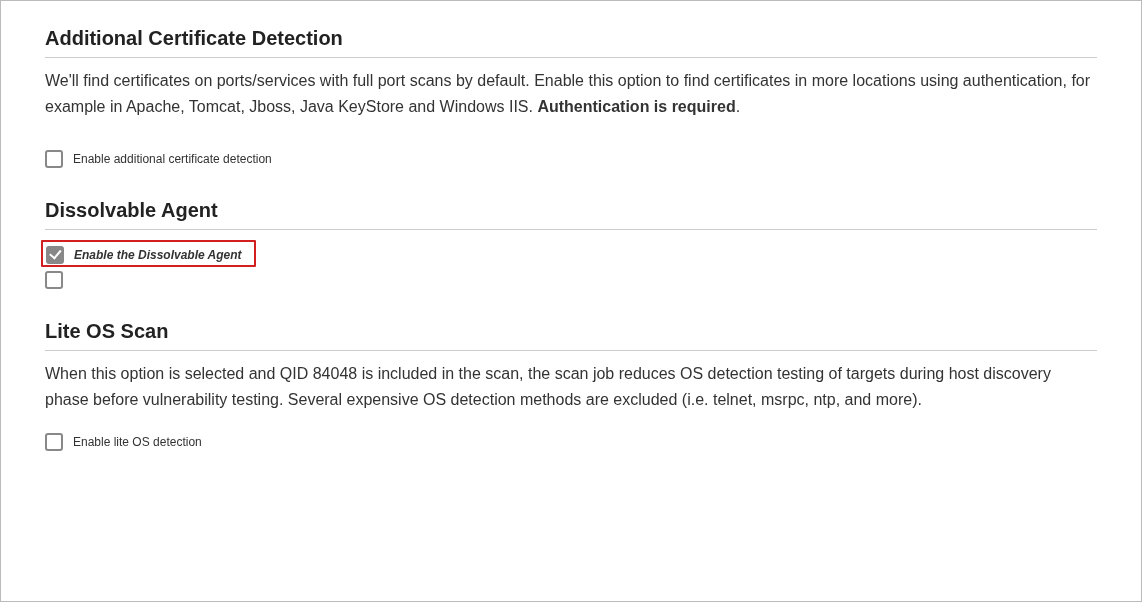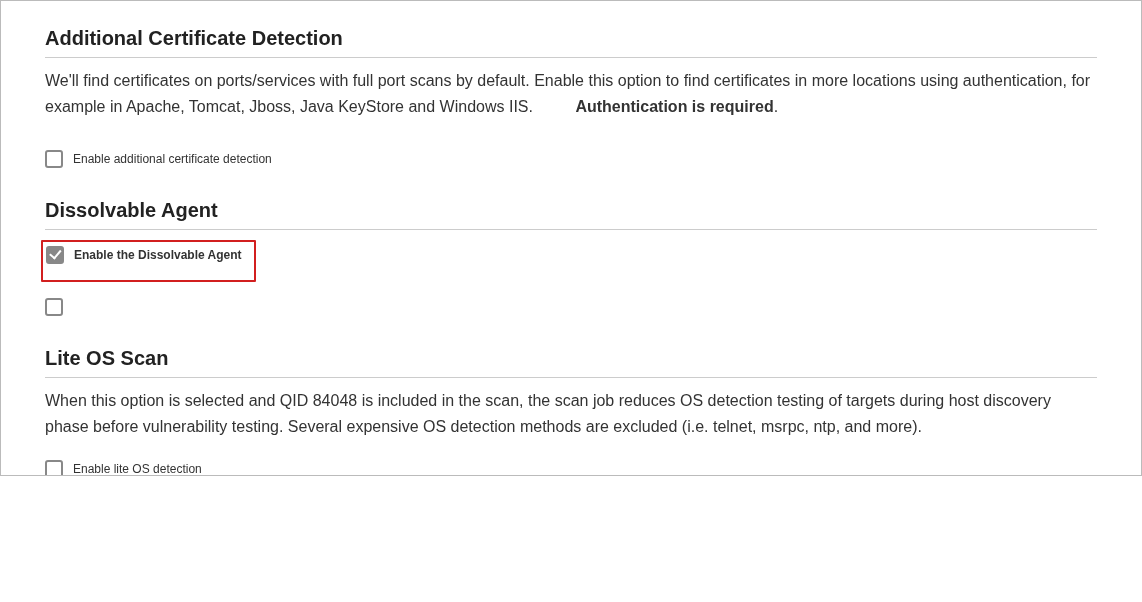--- a/index.html
+++ b/index.html
@@ -5,21 +5,21 @@
     * { box-sizing: border-box; margin: 0; padding: 0; }
     body {
       font-family: Arial, Helvetica, sans-serif;
       font-size: 16px;
       color: #333;
       line-height: 1.5;
       background: #fff;
     }
     .container {
       width: 1142px;
-      height: 476px;
+      height: 602px;
       border: 1px solid #bbb;
       padding: 22px 44px 18px 44px;
       overflow: hidden;
     }
     .section { margin-bottom: 24px; }
     .section-heading {
       font-size: 20px;
       font-weight: bold;
       color: #222;
       border-bottom: 1px solid #ccc;
@@ -31,21 +31,21 @@
       color: #333;
       margin-bottom: 28px;
       line-height: 1.65;
     }
     .section-desc.compact { margin-bottom: 18px; }
     .link {
       color: #1a57cc;
       text-decoration: underline;
       cursor: pointer;
     }
-    .bold { font-weight: bold; margin-left: 38px; }
+    .bold { font-weight: bold; }
     .checkbox-row {
       display: flex;
       align-items: center;
       gap: 10px;
       margin-bottom: 6px;
       font-size: 12px;
       color: #333;
       padding: 1px 0;
     }
     .checkbox {
@@ -71,24 +71,25 @@
       height: 9px;
       border: solid #fff;
       border-width: 0 2px 2px 0;
       transform: rotate(40deg) translate(-1px, -1px);
     }
     .checkbox-label { cursor: pointer; }
     .checkbox-label.strong { font-weight: bold; }
     .highlight-box {
       border: 2px solid #d21f1f;
       display: inline-flex;
-      padding: 3px 12px 15px 3px;
+      padding: 3px 12px 0 3px;
       margin-left: -4px;
-      margin-bottom: 15px;
+      margin-bottom: 3px;
       border-radius: 1px;
+      font-style: italic;
     }
     .highlight-box .checkbox-row { margin-bottom: 0; }
     .options-group { margin-bottom: 26px; }
   </style>
 </head>
 <body>
 
 <div class="container">
 
   <div class="section">

